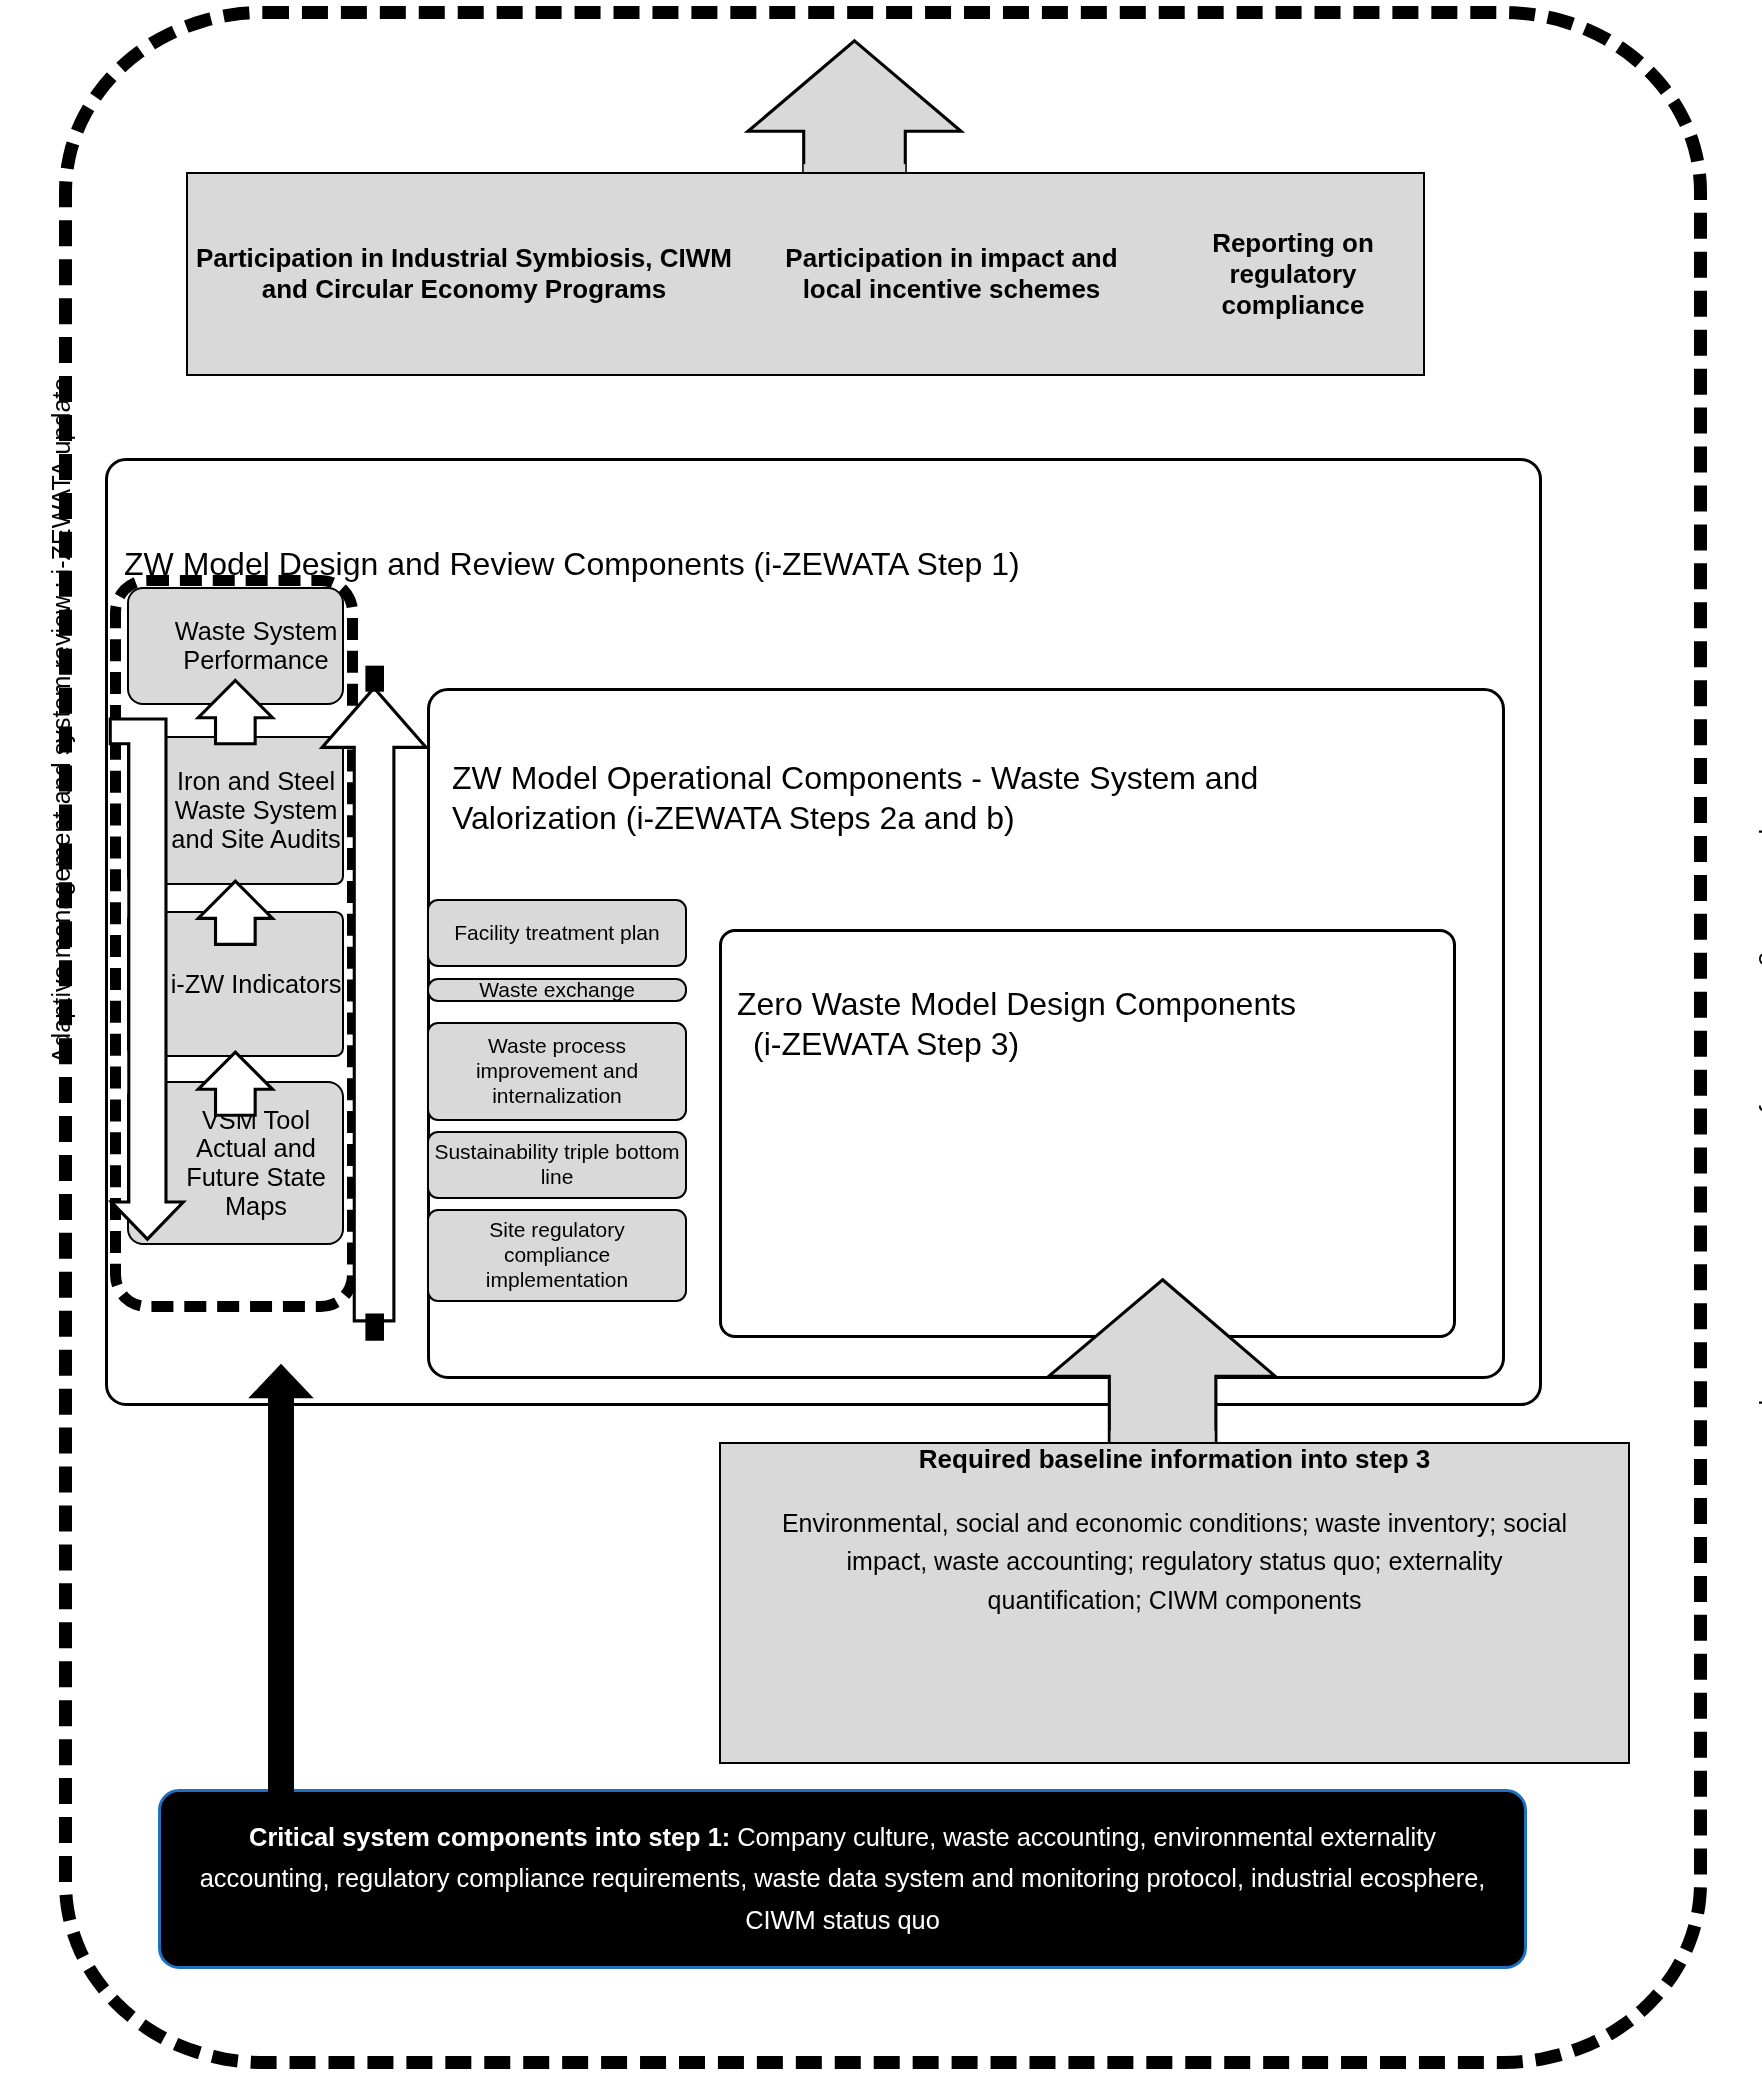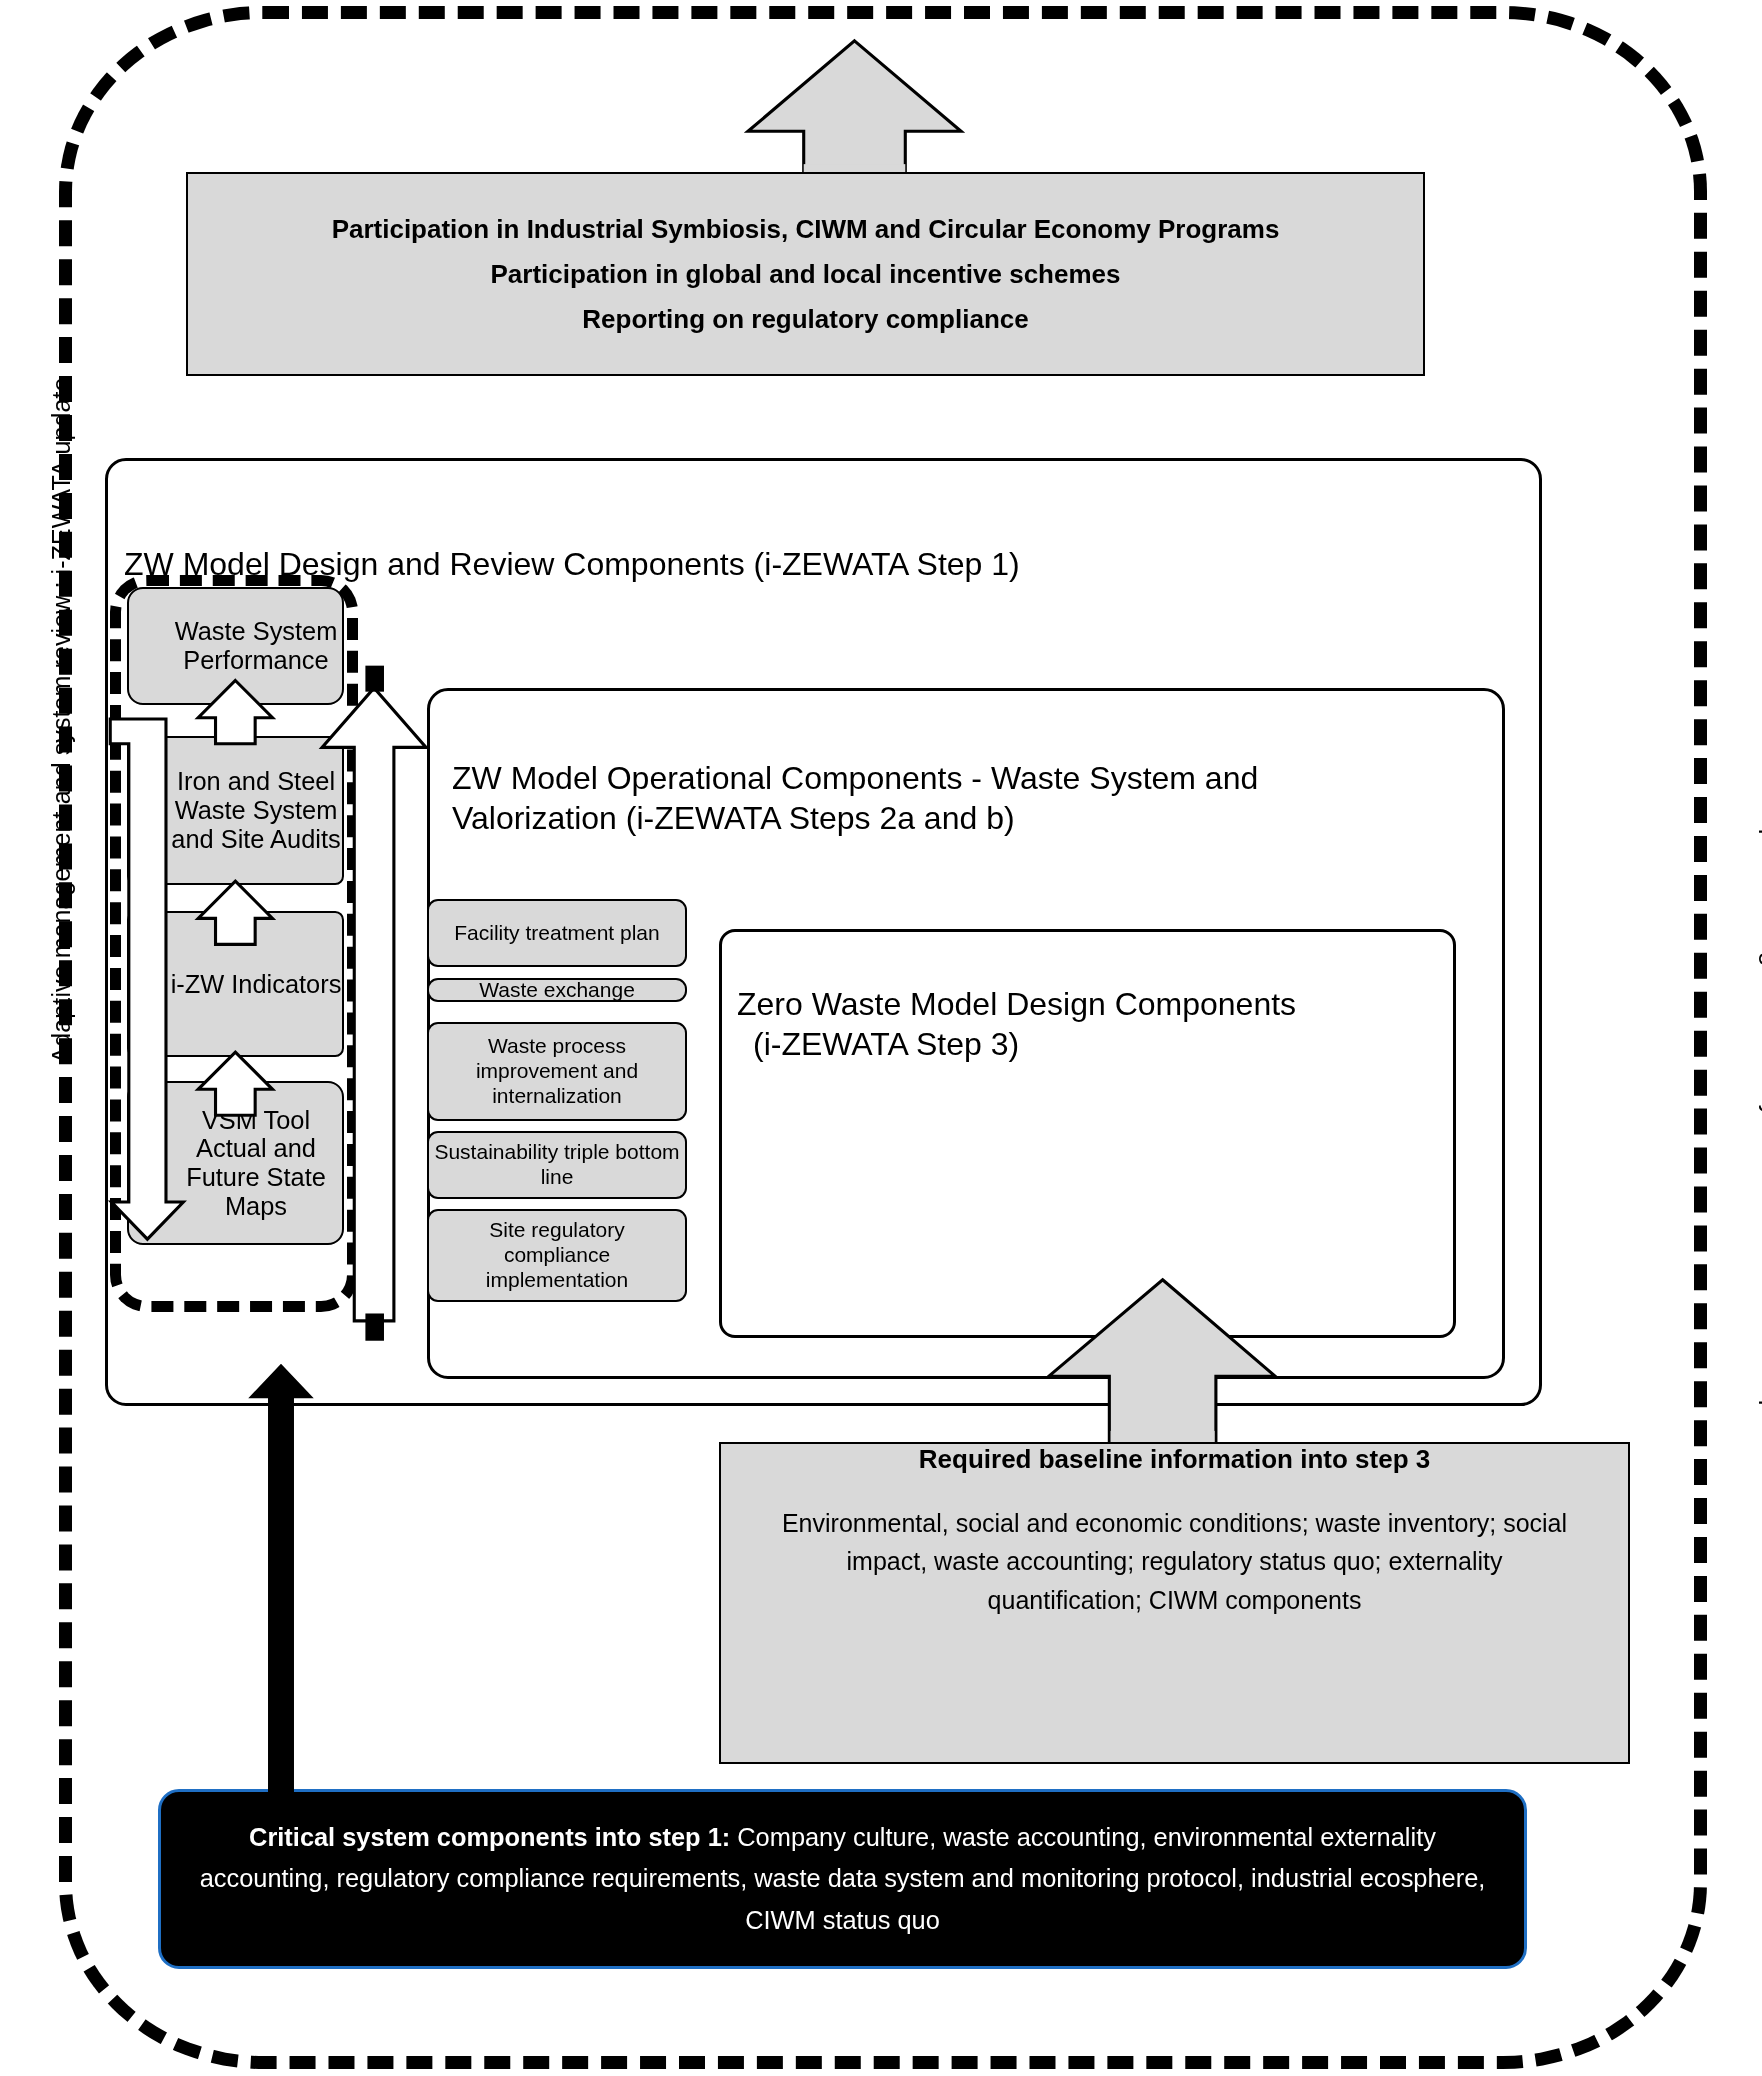--- a/index.html
+++ b/index.html
@@ -20,21 +20,21 @@
          border:13.6px dashed #000;border-radius:204px/186px;box-sizing:border-box;background:transparent;}
 
   
   .sidelabel{position:absolute;font-size:25px;letter-spacing:0.1px;white-space:nowrap;color:#000;}
   #side-left{left:-310px;top:706px;width:743px;text-align:center;transform:rotate(-90deg);}
   #side-right{left:1401px;top:1109px;width:743px;text-align:center;transform:rotate(90deg);}
 
   
   #participation{left:186px;top:172px;width:1239px;height:204px;background:#d9d9d9;
                  border:2.5px solid #000;box-sizing:border-box;position:absolute;
-                 display:flex;flex-direction:column;align-items:center;justify-content:center;gap:14px;}
+                 display:flex;align-items:center;justify-content:center;gap:26px;}
   #participation div{font-weight:bold;font-size:26px;color:#000;text-align:center;}
 
   
   .bigarrow{position:absolute;}
   .bigarrow svg{display:block;}
 
   
   #step1panel{left:105px;top:458px;width:1437px;height:948px;}
   #step1title{left:124px;top:508px;width:1332px;font-size:32px;}
 
@@ -102,21 +102,21 @@
 
   <div class="bigarrow" style="left:743px;top:37px;width:223px;height:142px;">
     <svg width="223" height="144" viewBox="0 0 360 232">
       <polygon points="180,6 352,152 262,152 262,232 98,232 98,152 8,152" fill="#d9d9d9" stroke="#000" stroke-width="5"></polygon>
       <rect x="98" y="205" width="164" height="27" fill="#d9d9d9" stroke="none"></rect>
     </svg>
   </div>
 
   <div id="participation">
     <div>Participation in Industrial Symbiosis, CIWM and Circular Economy Programs</div>
-    <div>Participation in global and local incentive schemes</div>
+    <div>Participation in impact and local incentive schemes</div>
     <div>Reporting on regulatory compliance</div>
   </div>
 
   <div class="wbox rr" id="step1panel"></div>
   <div class="ttl" id="step1title">ZW Model Design and Review Components (i-ZEWATA Step 1)</div>
 
   <div id="leftdash"></div>
 
   <div class="wbox rr" id="step2panel"></div>
   <div class="ttl" id="step2title">

